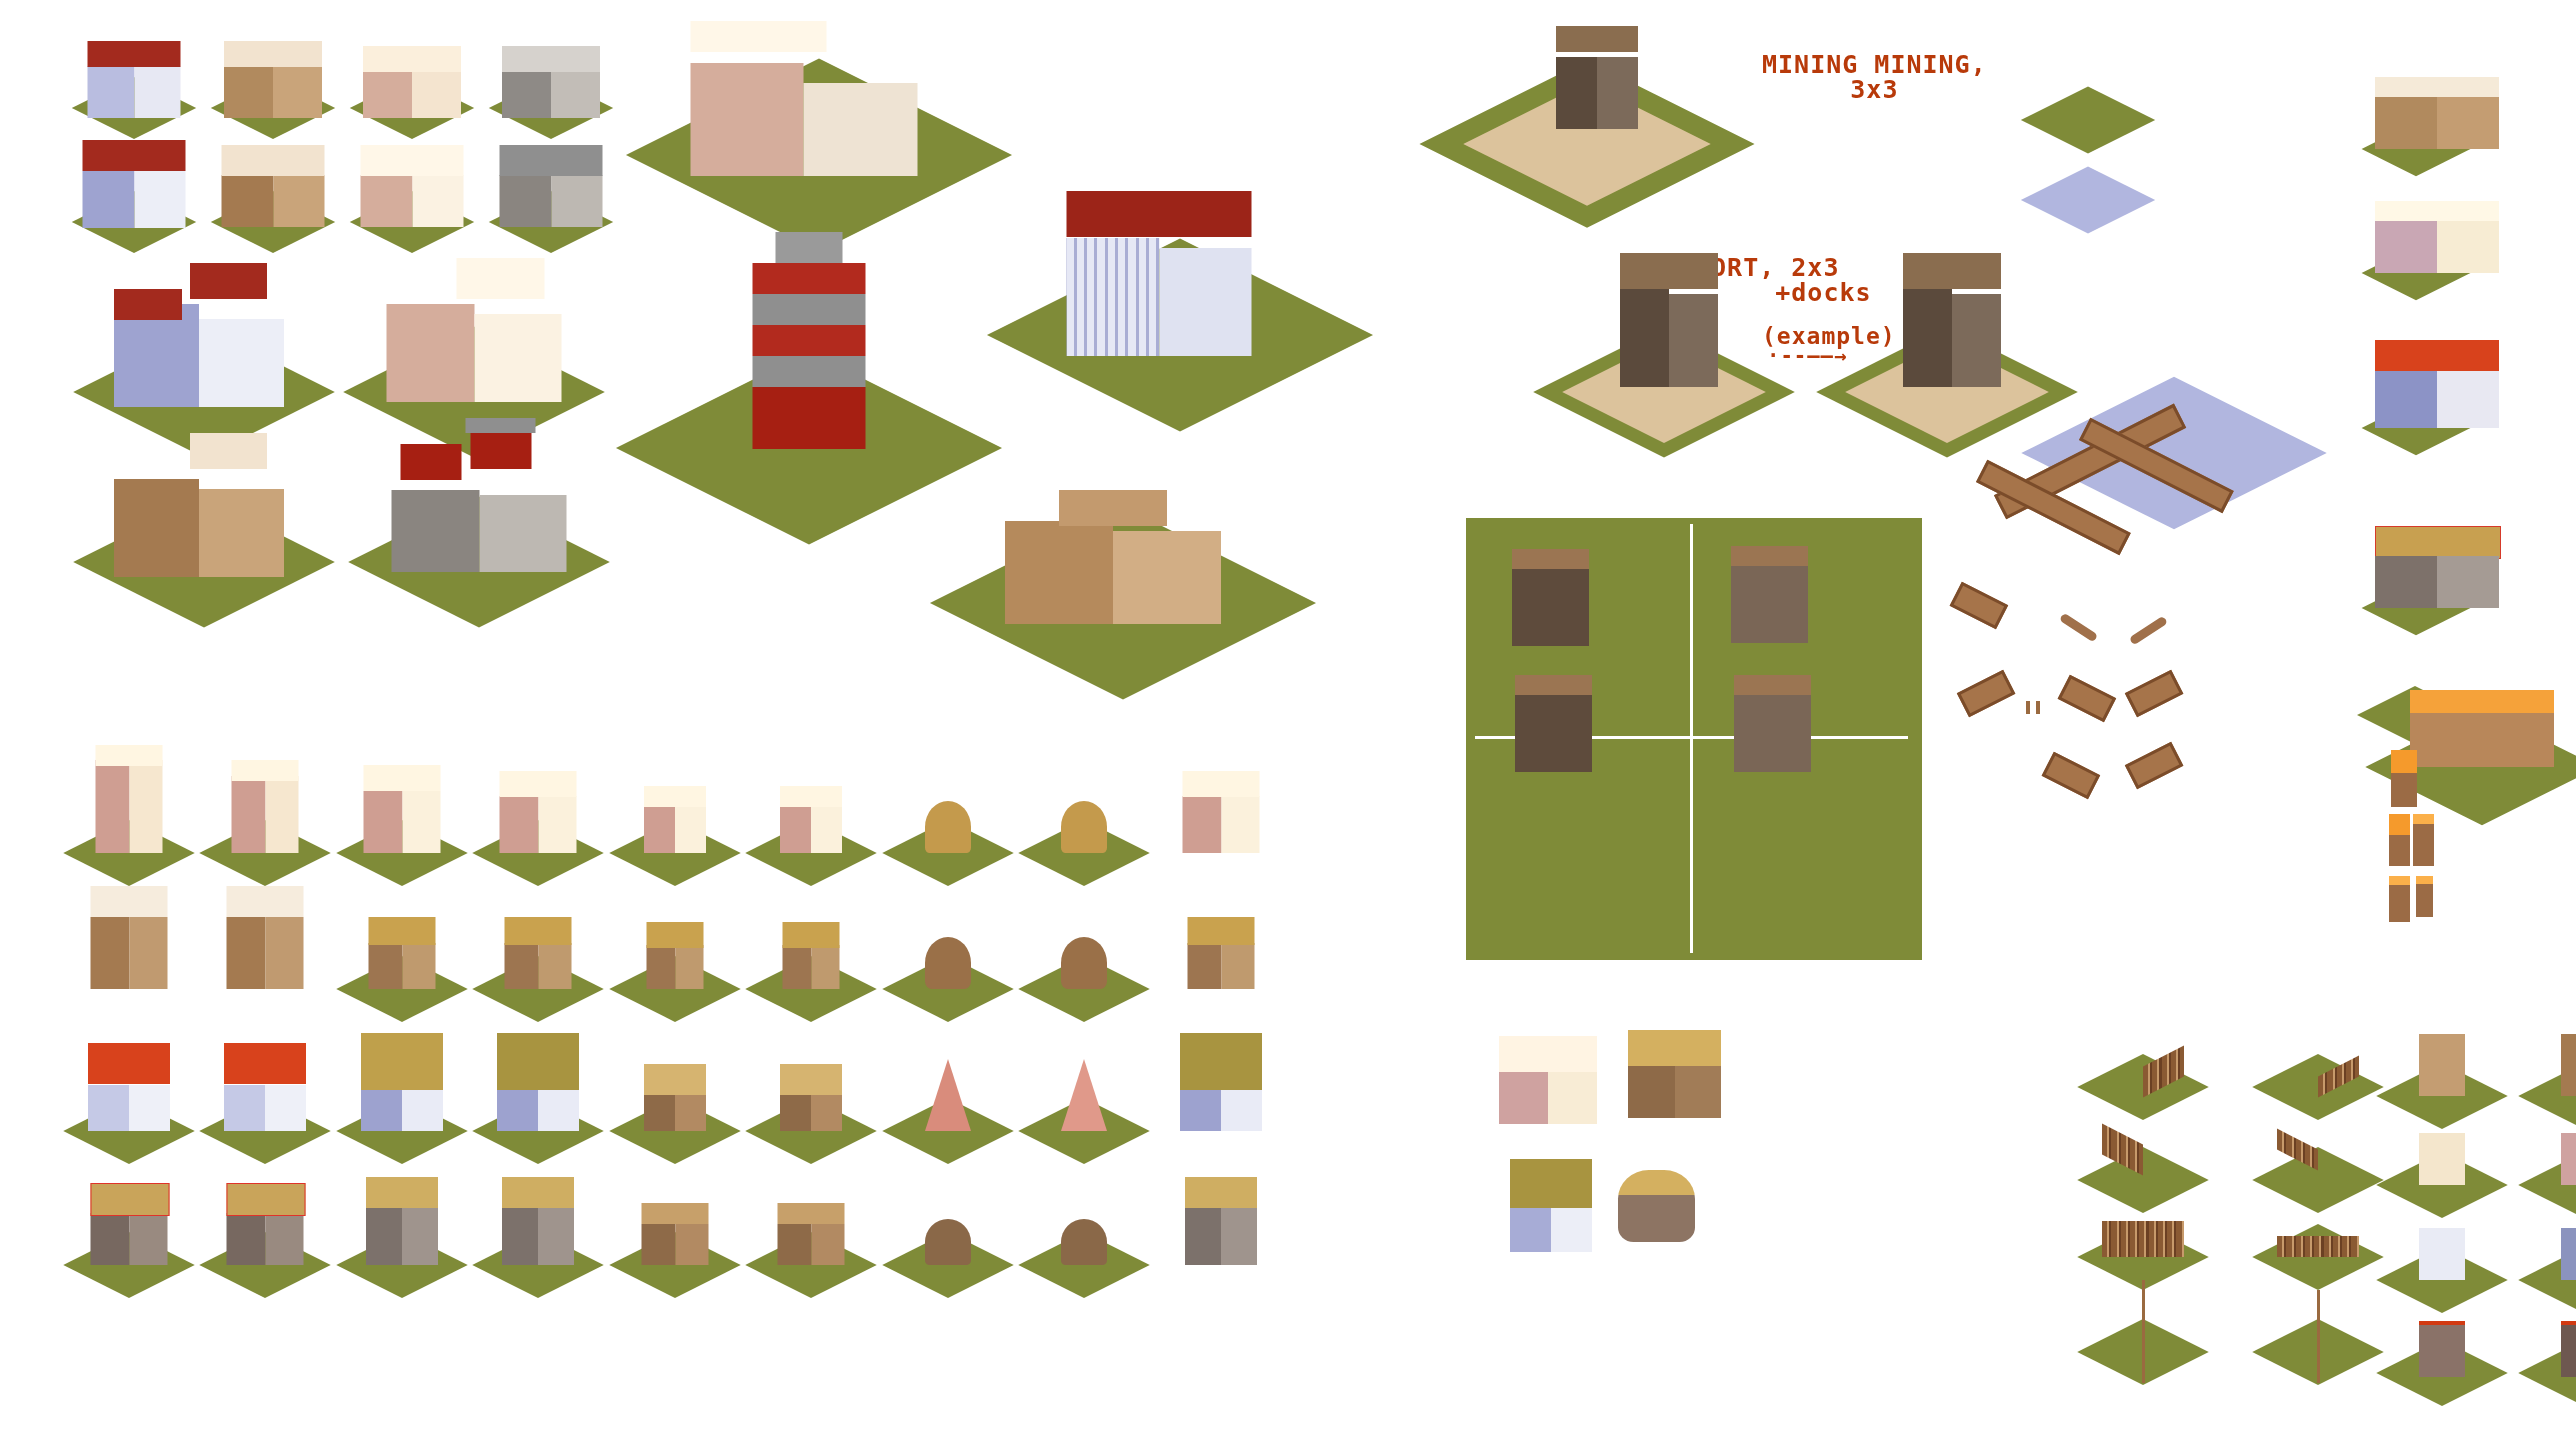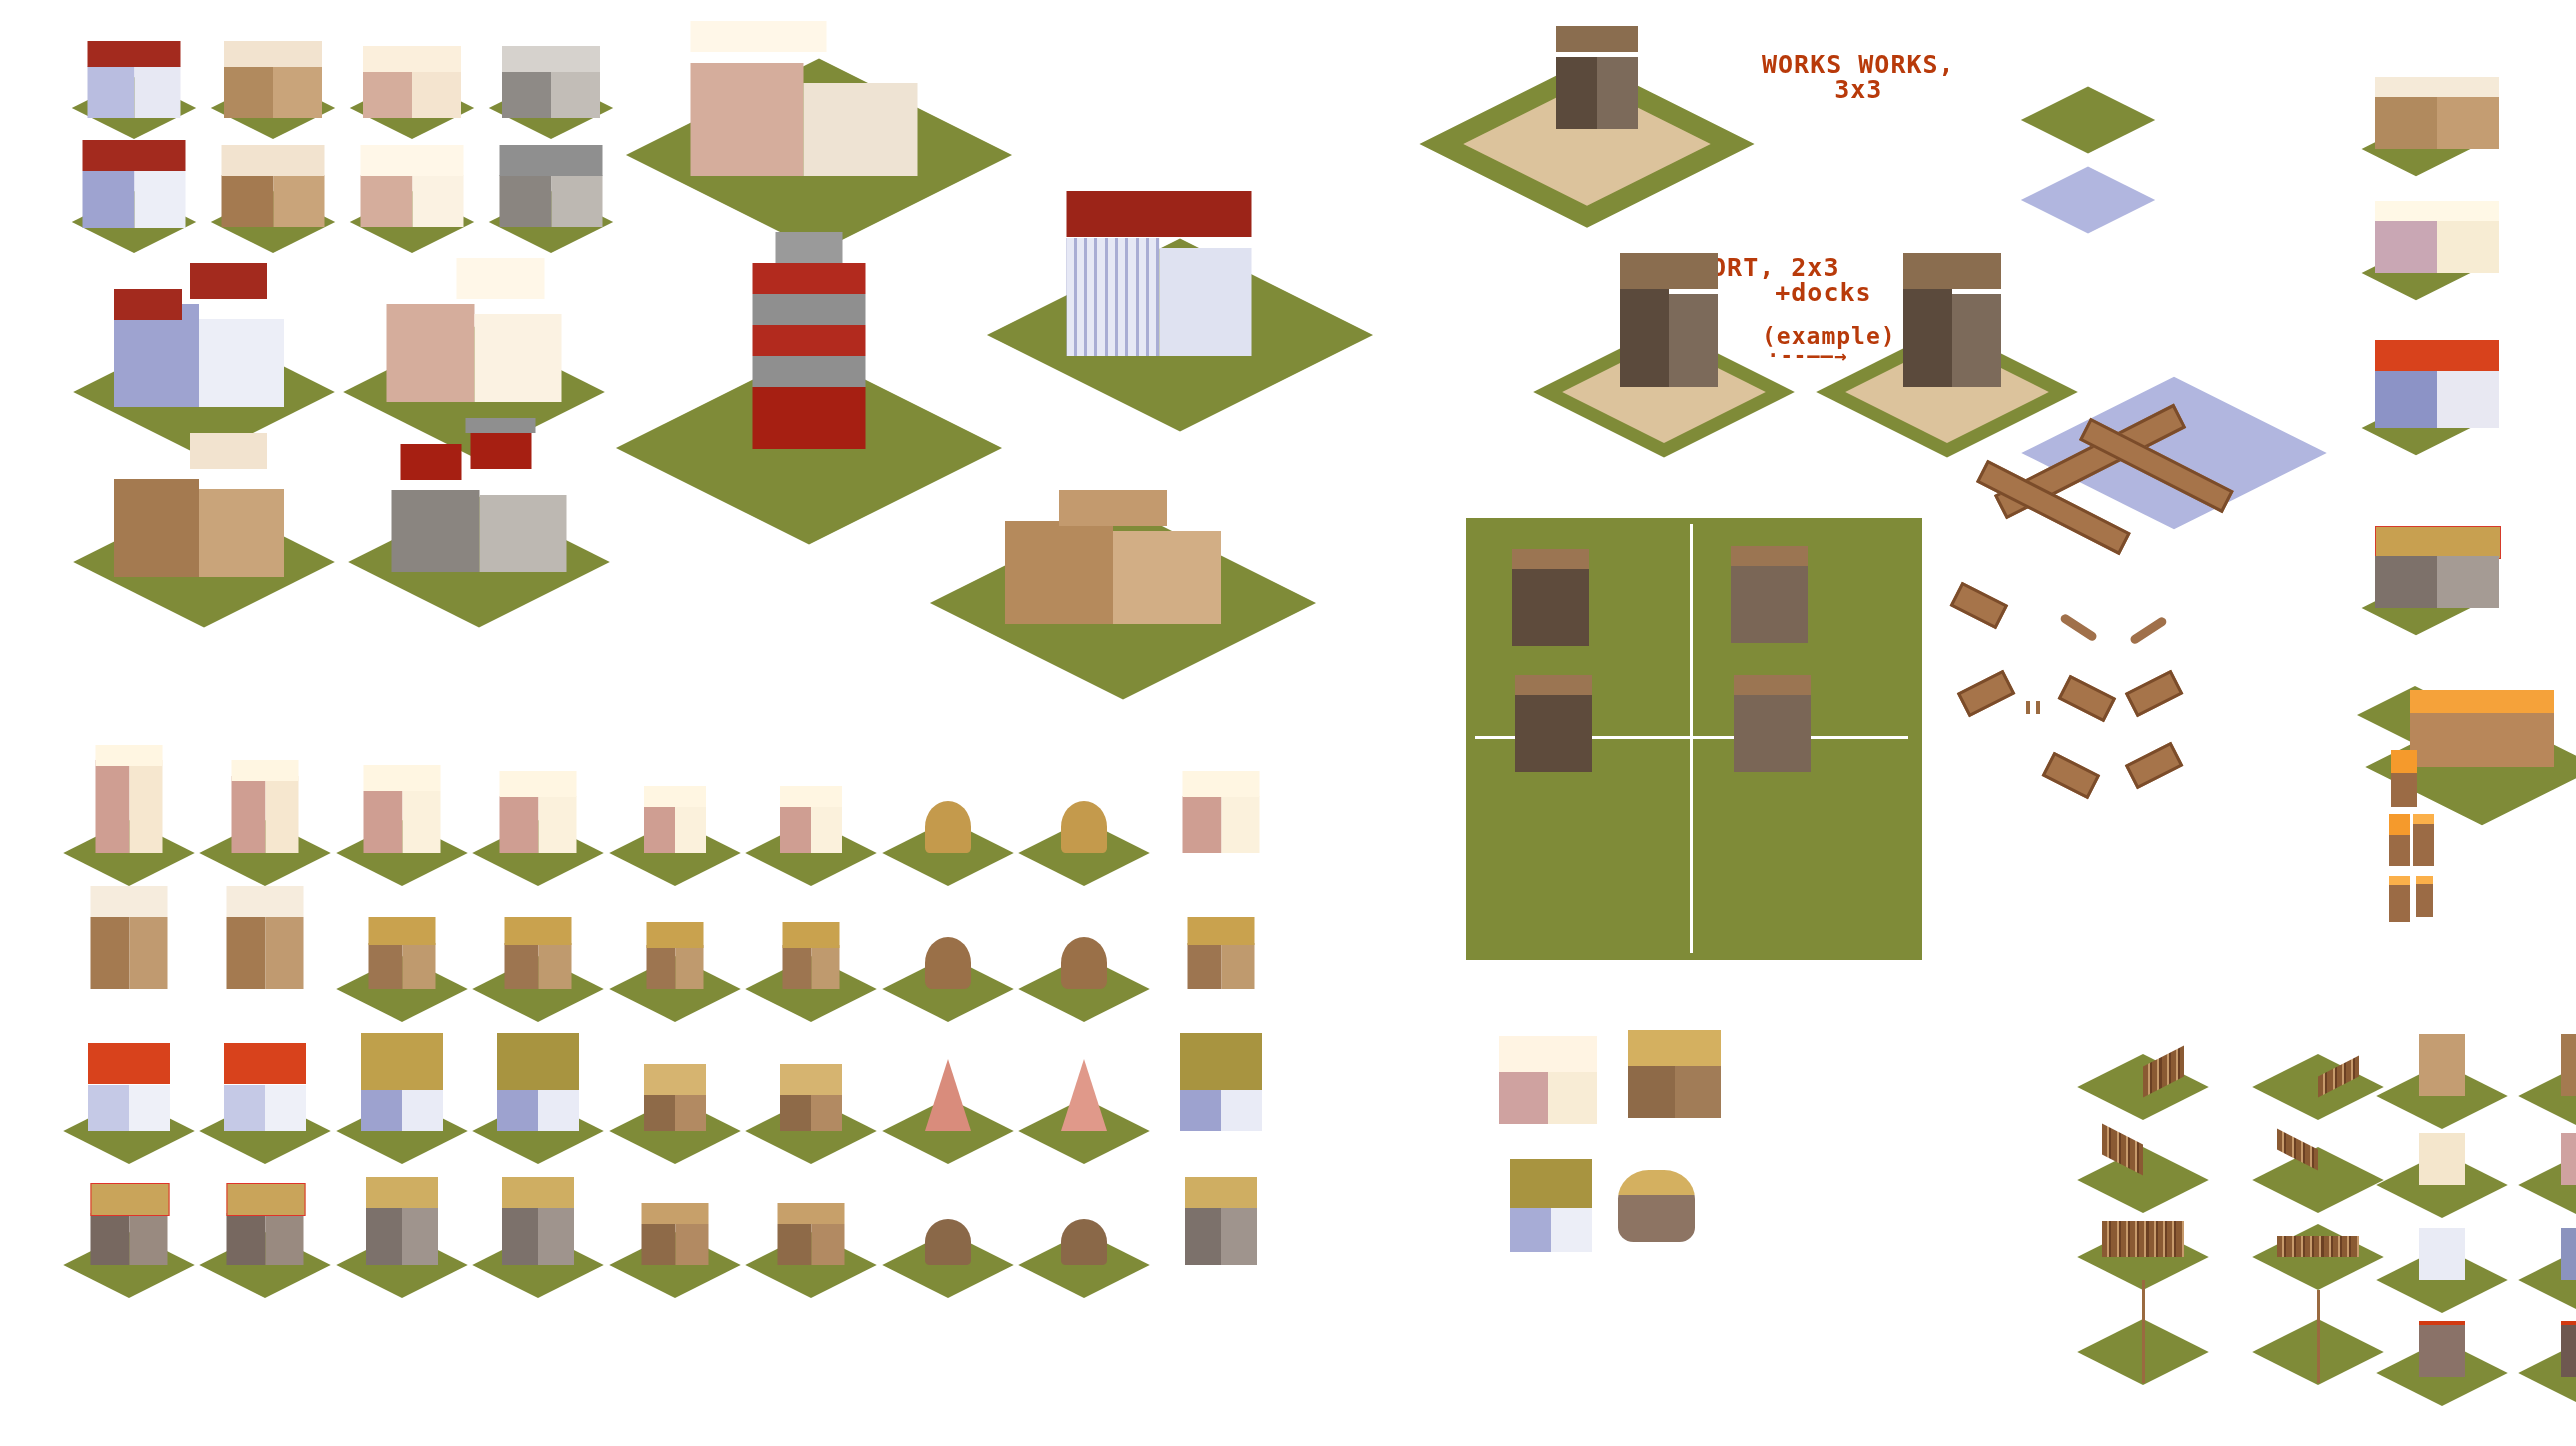--- a/index.html
+++ b/index.html
@@ -15,21 +15,21 @@
   .panel{position:absolute;background:#7f8b38;}
   .hut{position:absolute;}
   .water{position:absolute;transform:translate(-50%,-50%) scaleY(0.5) rotate(45deg);background:#b1b6df;}
   .dock{position:absolute;background:#a6744a;border:3.1px solid #7b4c2a;}
   .post{position:absolute;background:#9a6a40;width:7.2px;}
   .fence{position:absolute;background:repeating-linear-gradient(90deg,#8a5a33 0 5.2px,#c79a6b 5.2px 7.2px,#6b4023 7.2px 9.3px);}
 </style>
 </head>
 <body>
 
-<div class="label" style="left:1762px;top:52px;font-size:25px;">WORKS WORKS,
+<div class="label" style="left:1762px;top:52px;font-size:25px;">MINING MINING,
 3x3</div>
 <div class="label" style="left:1695px;top:255px;font-size:25px;text-align:left;">PORT, 2x3
      +docks</div>
 <div class="label" style="left:1762px;top:325px;font-size:23px;">(example)</div>
 <div class="label" style="left:1767px;top:346px;font-size:20.6px;">·--——→</div>
 
 <div>
 
   <div class="tile" style="left:134px;top:108px">
       <div class="dia" style="width:88px;height:88px"></div>

